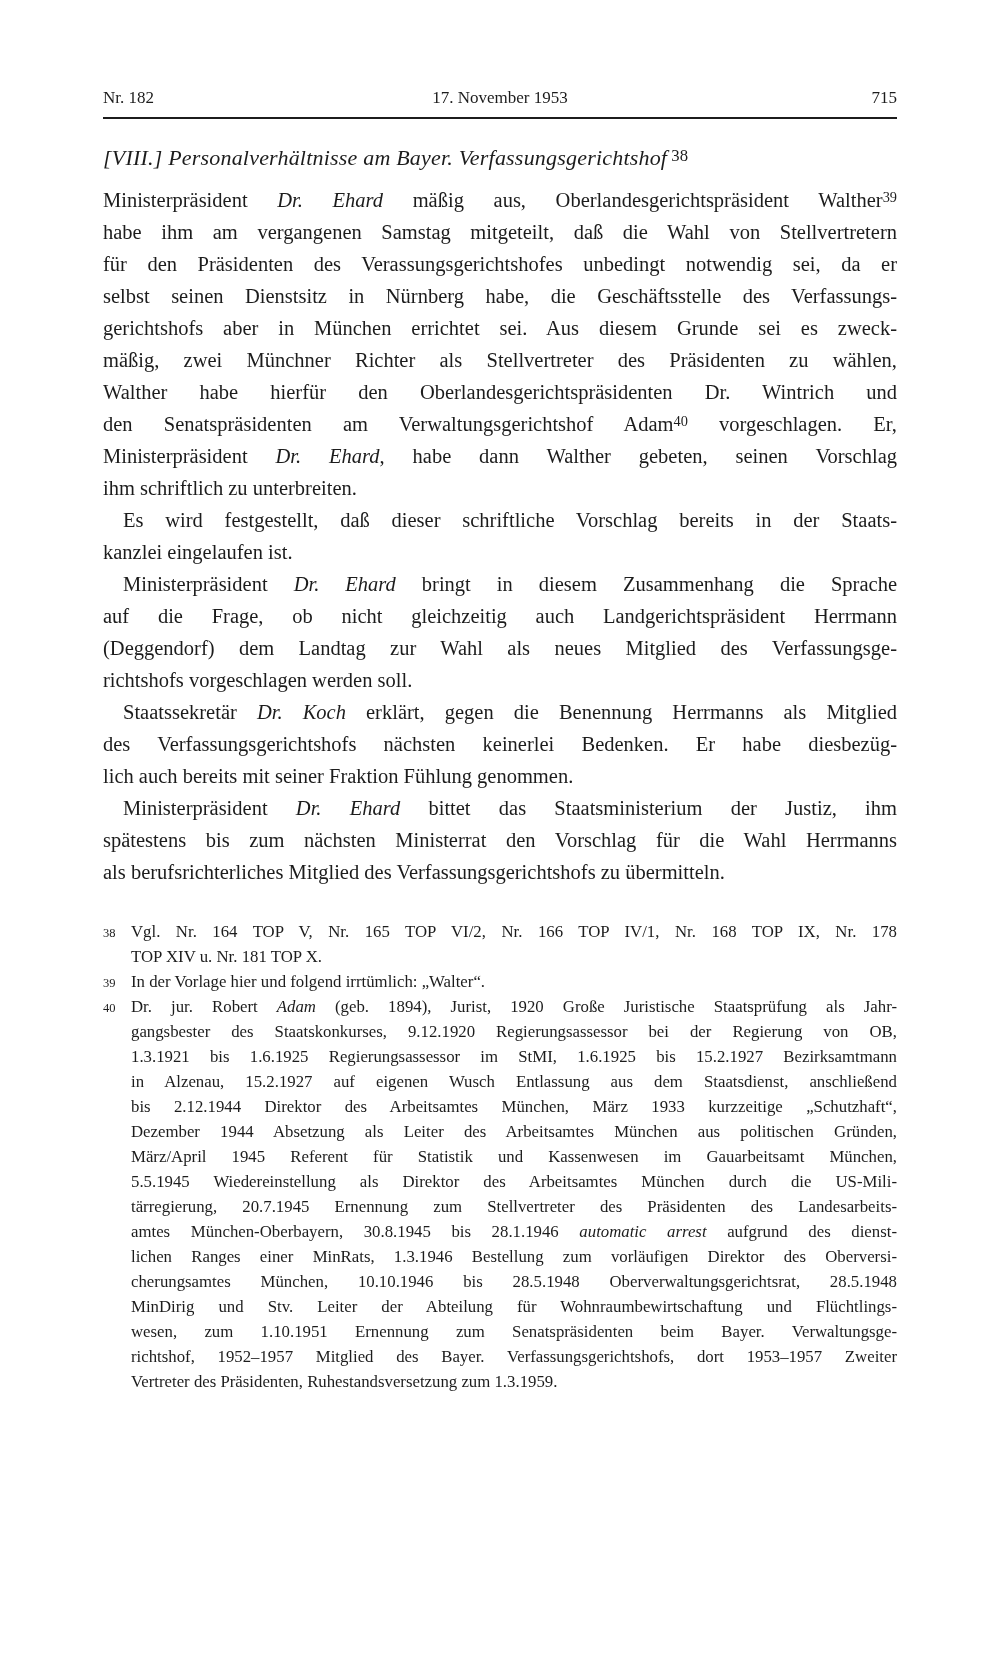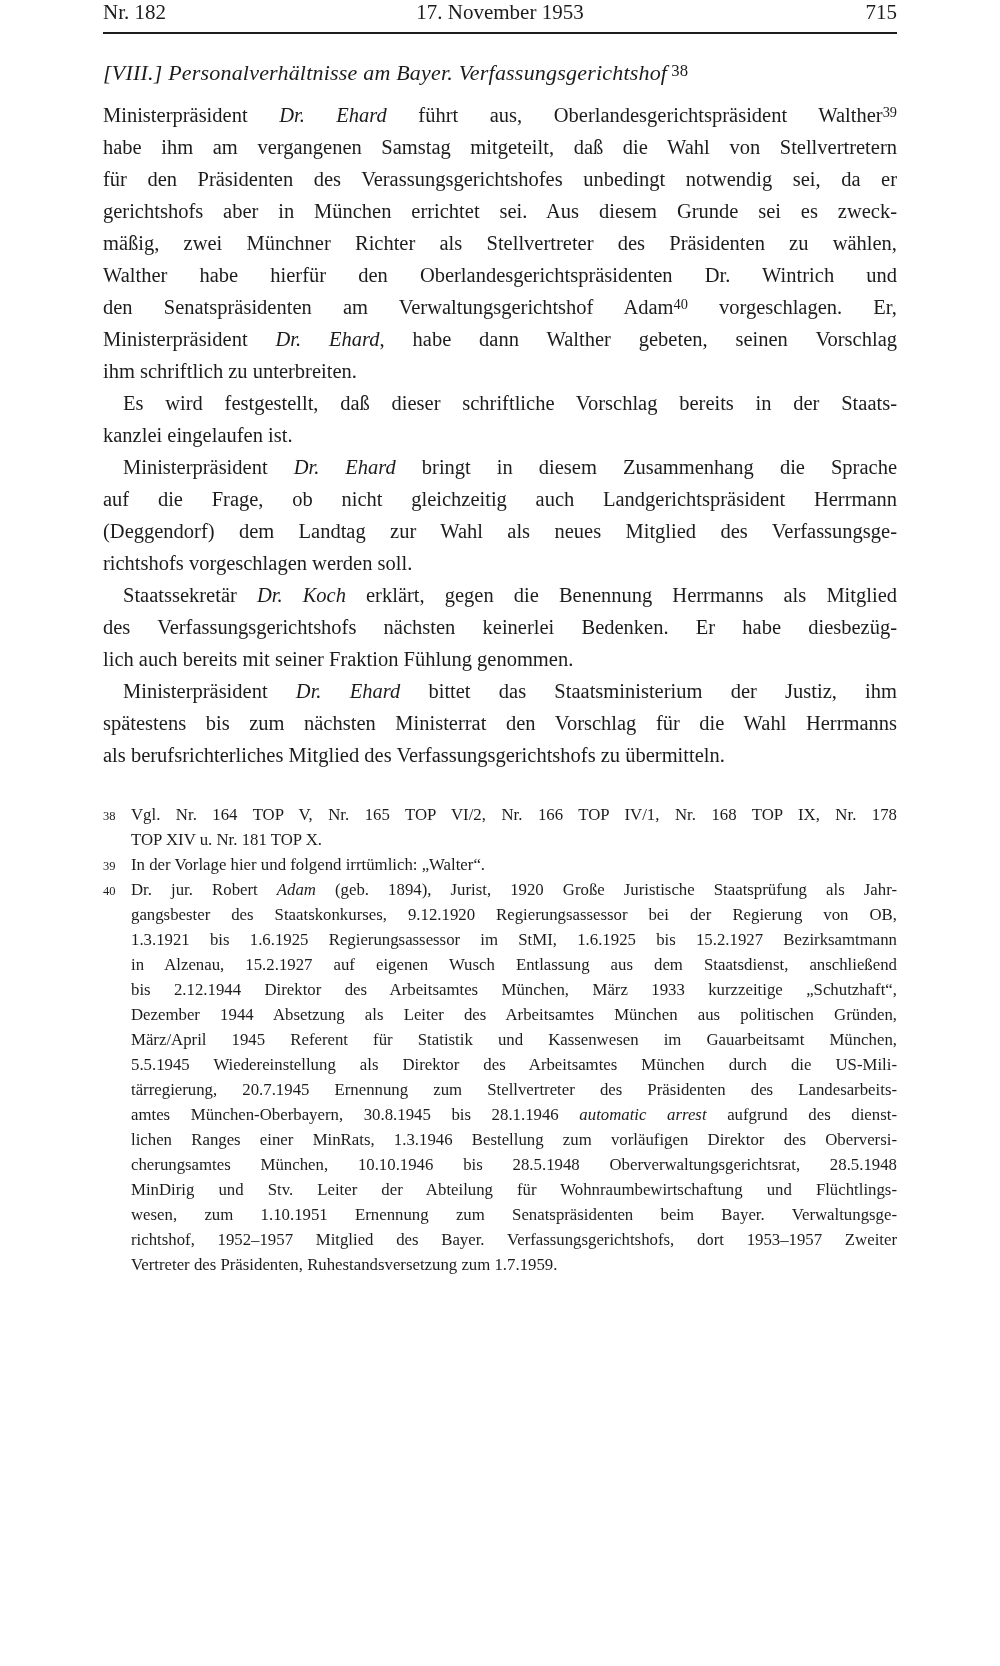--- a/index.html
+++ b/index.html
@@ -19,21 +19,22 @@
   .text-column {
     position: absolute;
     left: 103px;
     top: 0;
     width: 794px;
   }
   
   .running-header {
     display: flex;
     align-items: baseline;
-    font-size: 21px;
+    margin-top: 85px;
+    font-size: 17px;
     line-height: 25px;
     justify-content: space-between;
   }
   .rh-left  { flex: 1; text-align: left; }
   .rh-center{ flex: 1.4; text-align: center; }
   .rh-right { flex: 1; text-align: right; }
   .header-rule {
     height: 2px;
     background: var(--fg, #1c1c1c);
     margin-top: 7px;
@@ -100,23 +101,24 @@
       <span class="rh-center">17. November 1953</span>
       <span class="rh-right">715</span>
     </div>
 
     <div class="header-rule"></div>
 
     <h1 class="section-heading" id="heading"><span class="it">[VIII.] Personalverhältnisse am Bayer. Verfassungsgerichtshof</span><span class="sup">38</span></h1>
 
     <div class="body-text" id="body">
         <div>
-          <div class="line"><span>Ministerpräsident </span><span class="it">Dr. Ehard</span><span> führt aus, Oberlandesgerichtspräsident Walther</span><span class="sup">39</span></div>
+          <div class="line"><span>Ministerpräsident </span><span class="it">Dr. Ehard</span><span> mäßig aus, Oberlandesgerichtspräsident Walther</span><span class="sup">39</span></div>
           <div class="line"><span>habe ihm am vergangenen Samstag mitgeteilt, daß die Wahl von Stellvertretern</span></div>
           <div class="line"><span>für den Präsidenten des Verassungsgerichtshofes unbedingt notwendig sei, da er</span></div>
+          <div class="line"><span>selbst seinen Dienstsitz in Nürnberg habe, die Geschäftsstelle des Verfassungs-</span></div>
           <div class="line"><span>gerichtshofs aber in München errichtet sei. Aus diesem Grunde sei es zweck-</span></div>
           <div class="line"><span>mäßig, zwei Münchner Richter als Stellvertreter des Präsidenten zu wählen,</span></div>
           <div class="line"><span>Walther habe hierfür den Oberlandesgerichtspräsidenten Dr. Wintrich und</span></div>
           <div class="line"><span>den Senatspräsidenten am Verwaltungsgerichtshof Adam</span><span class="sup">40</span><span> vorgeschlagen. Er,</span></div>
           <div class="line"><span>Ministerpräsident </span><span class="it">Dr. Ehard</span><span>, habe dann Walther gebeten, seinen Vorschlag</span></div>
           <div class="line last"><span>ihm schriftlich zu unterbreiten.</span></div>
         </div>
         <div>
           <div class="line indent"><span>Es wird festgestellt, daß dieser schriftliche Vorschlag bereits in der Staats-</span></div>
           <div class="line last"><span>kanzlei eingelaufen ist.</span></div>
@@ -159,18 +161,18 @@
           <div class="line"><span>Dezember 1944 Absetzung als Leiter des Arbeitsamtes München aus politischen Gründen,</span></div>
           <div class="line"><span>März/April 1945 Referent für Statistik und Kassenwesen im Gauarbeitsamt München,</span></div>
           <div class="line"><span>5.5.1945 Wiedereinstellung als Direktor des Arbeitsamtes München durch die US-Mili-</span></div>
           <div class="line"><span>tärregierung, 20.7.1945 Ernennung zum Stellvertreter des Präsidenten des Landesarbeits-</span></div>
           <div class="line"><span>amtes München-Oberbayern, 30.8.1945 bis 28.1.1946 </span><span class="it">automatic arrest</span><span> aufgrund des dienst-</span></div>
           <div class="line"><span>lichen Ranges einer MinRats, 1.3.1946 Bestellung zum vorläufigen Direktor des Oberversi-</span></div>
           <div class="line"><span>cherungsamtes München, 10.10.1946 bis 28.5.1948 Oberverwaltungsgerichtsrat, 28.5.1948</span></div>
           <div class="line"><span>MinDirig und Stv. Leiter der Abteilung für Wohnraumbewirtschaftung und Flüchtlings-</span></div>
           <div class="line"><span>wesen, zum 1.10.1951 Ernennung zum Senatspräsidenten beim Bayer. Verwaltungsge-</span></div>
           <div class="line"><span>richtshof, 1952–1957 Mitglied des Bayer. Verfassungsgerichtshofs, dort 1953–1957 Zweiter</span></div>
-          <div class="line last"><span>Vertreter des Präsidenten, Ruhestandsversetzung zum 1.7.1959.</span></div>
+          <div class="line last"><span>Vertreter des Präsidenten, Ruhestandsversetzung zum 1.3.1959.</span></div>
         </div>
       </div>
 
   </div>
 </div>
 
 </body></html>

